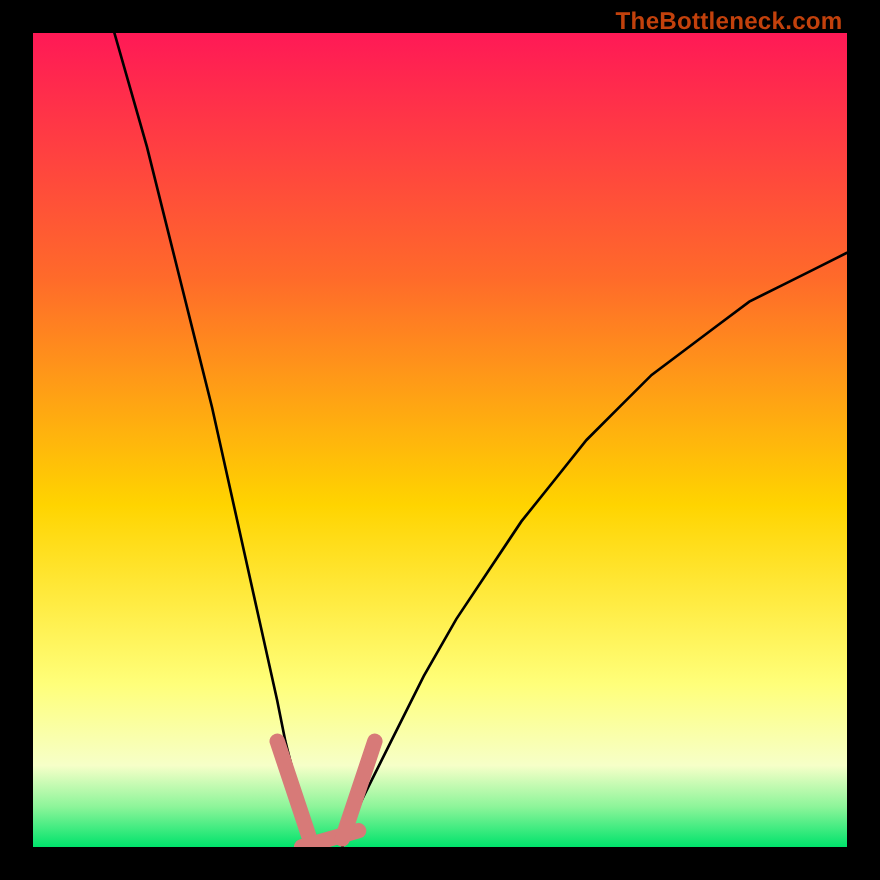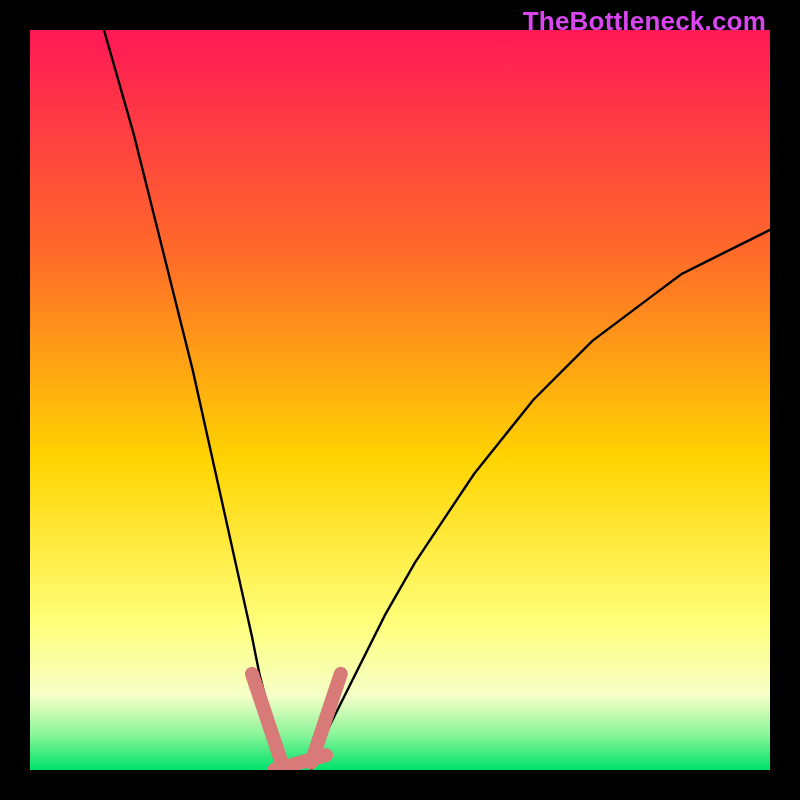--- a/index.html
+++ b/index.html
@@ -28,22 +28,22 @@
   .gradient-bg {
     position: absolute;
     left: 0; top: 0;
     width: 740px;
     height: 740px;
   }
   .watermark {
     position: absolute;
     top: 6px;
     right: 34px;
-    color: #d946ef;
-    font-size: 26px;
+    color: #c2410c;
+    font-size: 22px;
     font-weight: 600;
     letter-spacing: 0.2px;
   }
   svg.curves {
     position: absolute;
     left: 0; top: 0;
     width: 740px;
     height: 740px;
   }
 </style>

